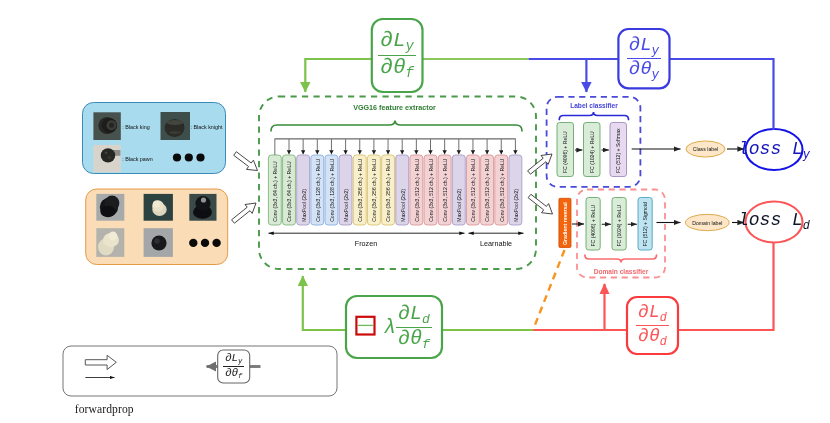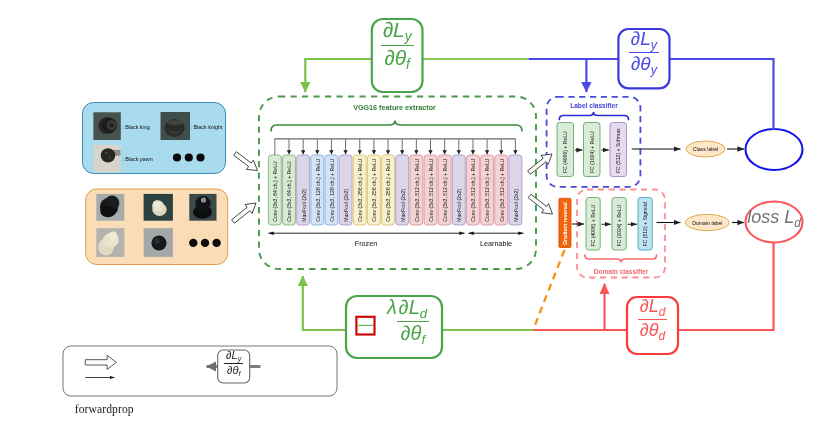--- a/index.html
+++ b/index.html
@@ -1,20 +1,20 @@
 <!DOCTYPE html>
 <html><head>
 <meta charset="utf-8">
 <style>
   html,body{margin:0;padding:0;background:#fff;}
   body{width:830px;height:423px;font-family:"Liberation Sans",sans-serif;position:relative;overflow:hidden;}
   #root{position:absolute;left:0;top:0;width:830px;height:423px;}
   svg{display:block;}
 
-  .math{font-family:Liberation Sans, sans-serif;font-style:italic;position:absolute;white-space:nowrap;line-height:1;display:flex;align-items:flex-start;justify-content:center;}
+  .math{font-family:Liberation Mono, monospace;font-style:italic;position:absolute;white-space:nowrap;line-height:1;display:flex;align-items:center;justify-content:center;}
   .frac{display:inline-block;text-align:center;vertical-align:middle;}
   .frac .num{display:block;padding:0 2px 1px 2px;}
   .frac .den{display:block;padding:1px 2px 0 2px;border-top:1.4px solid currentColor;}
   .sub{font-size:0.66em;vertical-align:-0.3em;}
   .legend-txt{position:absolute;font-family:"Liberation Serif",serif;font-size:10.3px;color:#1a1a1a;white-space:nowrap;margin-top:20px;}
 </style>
 </head>
 <body>
 
 <div id="root">
@@ -295,21 +295,24 @@
   </g>
 
   <g>
     <path d="M233.7,155.3 L248.6,166.5 L246.5,169.4 L257.5,170.5 L253.4,160.2 L251.2,163.0 L236.3,151.7 z" fill="#fff" stroke="#333" stroke-width="0.9" stroke-linejoin="round"></path>
     <path d="M234.4,223.2 L250.0,210.7 L252.2,213.4 L256.0,203.0 L245.0,204.5 L247.2,207.2 L231.6,219.8 z" fill="#fff" stroke="#333" stroke-width="0.9" stroke-linejoin="round"></path>
     <path d="M530.4,174.2 L546.0,161.7 L548.2,164.4 L552.0,154.0 L541.0,155.5 L543.2,158.2 L527.6,170.8 z" fill="#fff" stroke="#333" stroke-width="0.9" stroke-linejoin="round"></path>
     <path d="M528.1,197.7 L543.7,209.9 L541.5,212.7 L552.5,214.0 L548.6,203.6 L546.4,206.4 L530.9,194.3 z" fill="#fff" stroke="#333" stroke-width="0.9" stroke-linejoin="round"></path>
   </g>
 </svg>
 
-<div class="math" style="left:738px;top:208px;width:72px;height:28px;font-size:18px;color:#737373;">
+<div class="math" style="left:738px;top:137px;width:72px;height:28px;font-size:18px;color:#1414bb;">
+      <span><span>loss</span>&nbsp;<i>L</i><span class="sub">y</span></span>
+    </div>
+<div class="math" style="left:738px;top:208px;width:72px;height:28px;font-size:18px;color:#0f172a;">
       <span><span>loss</span>&nbsp;<i>L</i><span class="sub">d</span></span>
     </div>
 
 <div class="math" style="left:371.8px;top:19px;width:50.7px;height:73px;font-size:21px;color:#4aa54a;">
       <span class="frac">
         <span class="num"><span>∂</span><i>L</i><span class="sub">y</span></span>
         <span class="den"><span>∂</span><span>θ</span><span class="sub">f</span></span>
       </span>
     </div>
 <div class="math" style="left:618.4px;top:29px;width:51.1px;height:59.3px;font-size:19px;color:#4a4ae8;">

